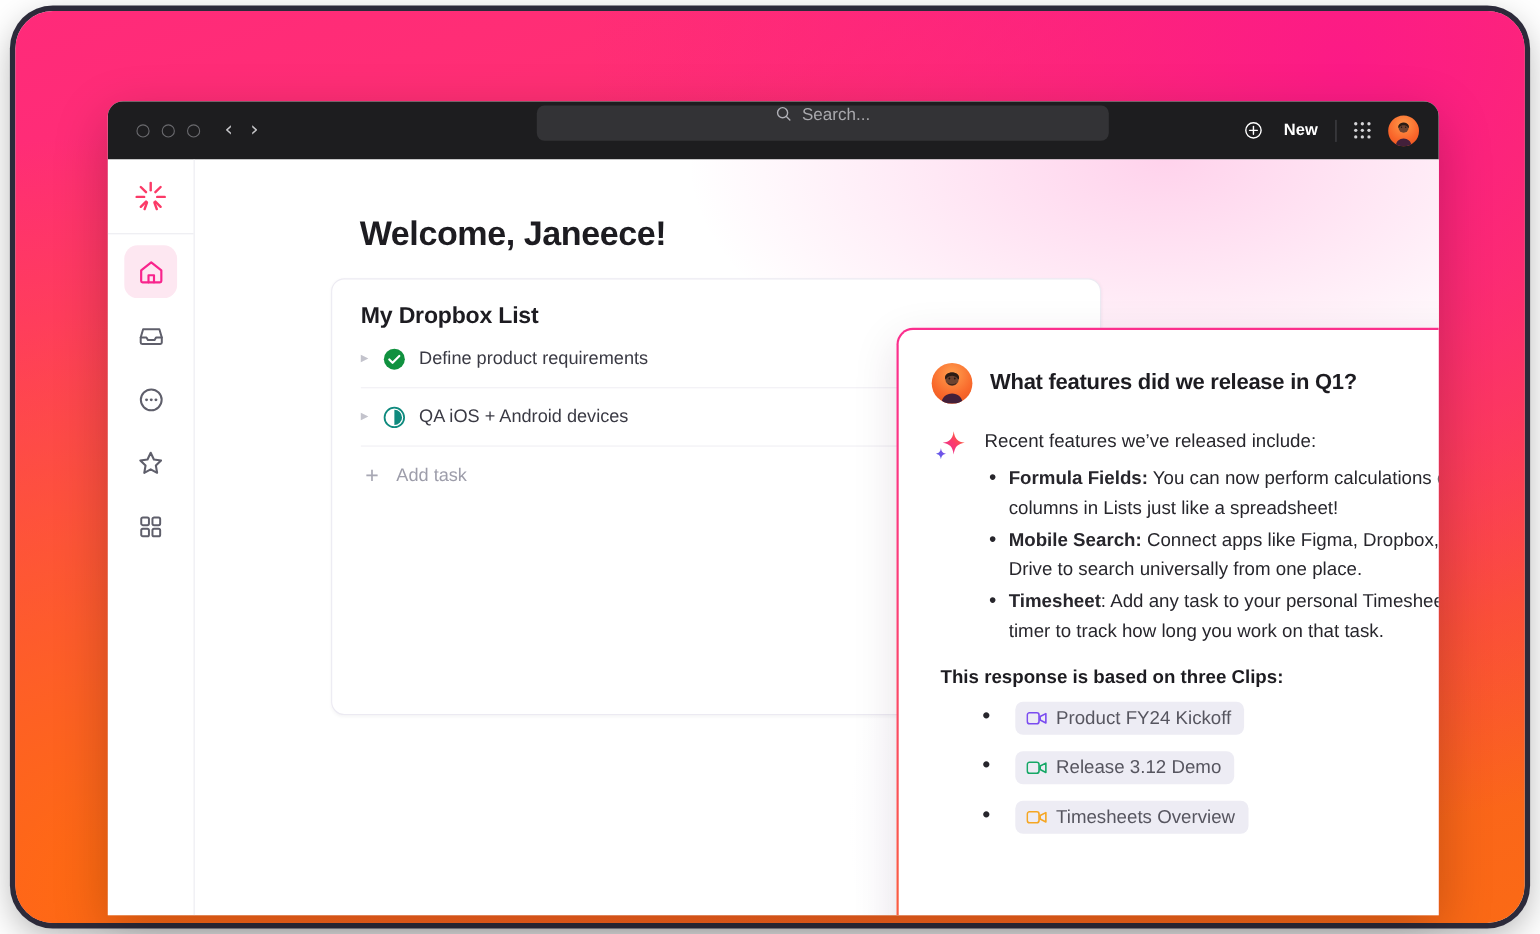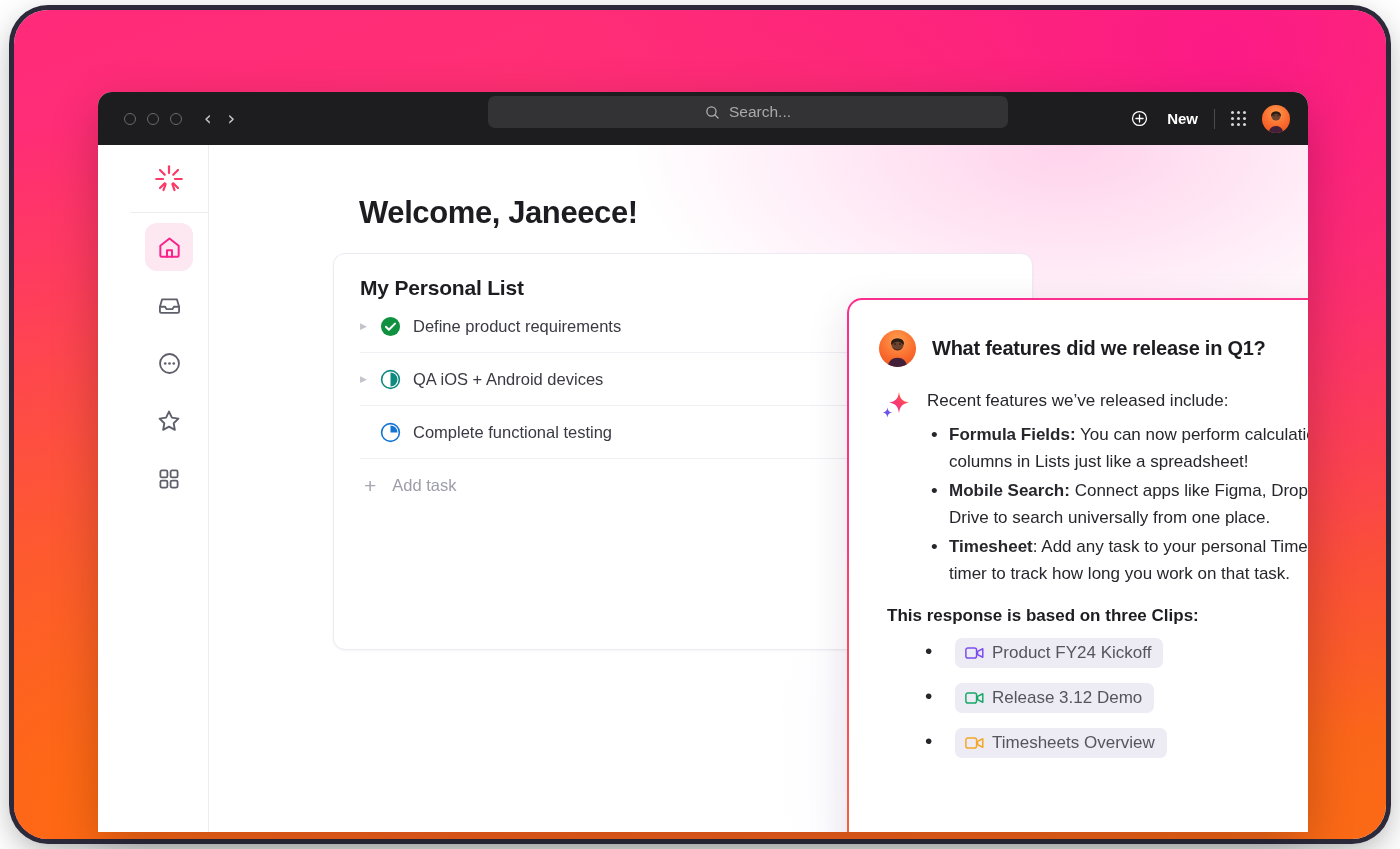--- a/index.html
+++ b/index.html
@@ -65,21 +65,21 @@
   .navarrows { display: flex; gap: 16px; margin-left: 22px; color: #c6c6c9; }
   .navarrows span { font-size: 19px; line-height: 1; font-family: "DejaVu Sans", sans-serif; }
 
   #search-box {
     position: absolute;
     left: 390px; top: 103px;
     transform: translateY(-99px);
     width: 520px; height: 32px;
     background: #333336;
     border-radius: 7px;
-    display: flex; align-items: center; justify-content: center;
+    display: flex; justify-content: center;
     gap: 9px;
   }
   #search-box .stext { color: #a9a9ad; font-size: 15.5px; }
 
   #ai-button {
     position: absolute; left: 916px; top: 104px;
     width: 48px; height: 29px;
     border-radius: 7px;
     background: linear-gradient(135deg,#f9356f 0%,#fb4a4a 55%,#fb6a1e 100%);
     display: flex; align-items: center; justify-content: center;
@@ -95,21 +95,21 @@
   .tb-divider { width:1px; height:20px; background:#4a4a4e; }
   #grid-icon { display:grid; grid-template-columns:repeat(3,3px); gap:3px; }
   #grid-icon i { width:3px; height:3px; background:#d5d5d8; border-radius:50%; display:block; }
   #tb-avatar {
     width:28px; height:28px; border-radius:50%;
     background: radial-gradient(circle at 50% 30%, #ff9b4a 0%, #f9652a 60%, #e9501d 100%);
     overflow:hidden; position:relative; cursor:pointer;
   }
 
   
-  #app-body { display: flex; height: calc(100% - 53px); position: relative; padding-left: 32px; }
+  #app-body { display: flex; height: calc(100% - 53px); position: relative; }
 
   
   #rail {
     width: 79px;
     background: #fff;
     border-right: 1px solid #ececf1;
     display: flex; flex-direction: column; align-items: center;
     flex: 0 0 79px;
     position: relative; z-index: 3;
   }
@@ -373,21 +373,21 @@
           <rect x="13.6" y="13.6" width="7" height="7" rx="1.5"></rect>
         </svg>
       </div>
     </div>
 
     <div id="canvas">
 
       <div id="welcome">Welcome, Janeece!</div>
 
       <div id="list-card">
-        <div id="list-title">My Personal List</div>
+        <div id="list-title">My Dropbox List</div>
 
         <div class="task-row">
           <span class="caret">▶</span>
           <span class="status-ico">
             <svg width="21" height="21" viewBox="0 0 22 22">
               <circle cx="11" cy="11" r="10" fill="#10913f"></circle>
               <path d="M6.2 11.3l3.1 3.1 6.4-6.4" fill="none" stroke="#fff" stroke-width="2.1" stroke-linecap="round" stroke-linejoin="round"></path>
             </svg>
           </span>
           <span class="task-name">Define product requirements</span>
@@ -397,30 +397,20 @@
           <span class="caret">▶</span>
           <span class="status-ico">
             <svg width="21" height="21" viewBox="0 0 22 22">
               <circle cx="11" cy="11" r="9.3" fill="none" stroke="#0f8a7e" stroke-width="1.7"></circle>
               <path d="M11 11 L11 3.7 A7.3 7.3 0 0 1 11 18.3 Z" fill="#0f8a7e"></path>
             </svg>
           </span>
           <span class="task-name">QA iOS + Android devices</span>
         </div>
 
-        <div class="task-row">
-          <span class="caret hidden">▶</span>
-          <span class="status-ico">
-            <svg width="21" height="21" viewBox="0 0 22 22">
-              <circle cx="11" cy="11" r="9.3" fill="none" stroke="#1374d4" stroke-width="1.7"></circle>
-              <path d="M11 11 L11 3.7 A7.3 7.3 0 0 1 18.3 11 Z" fill="#1374d4"></path>
-            </svg>
-          </span>
-          <span class="task-name">Complete functional testing</span>
-        </div>
 
         <div id="add-task">
           <span class="plus">+</span>
           <span>Add task</span>
         </div>
       </div>
 
       <div id="ai-panel">
         <div id="ai-panel-inner">
 

